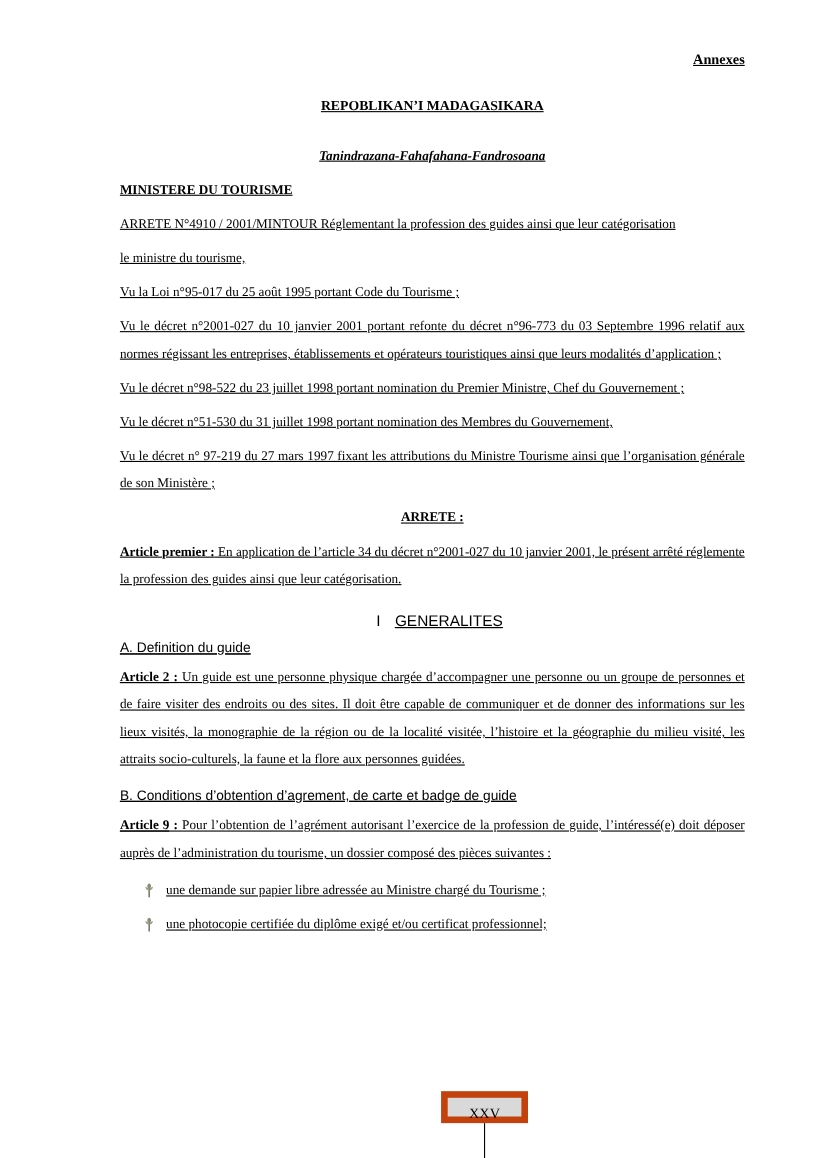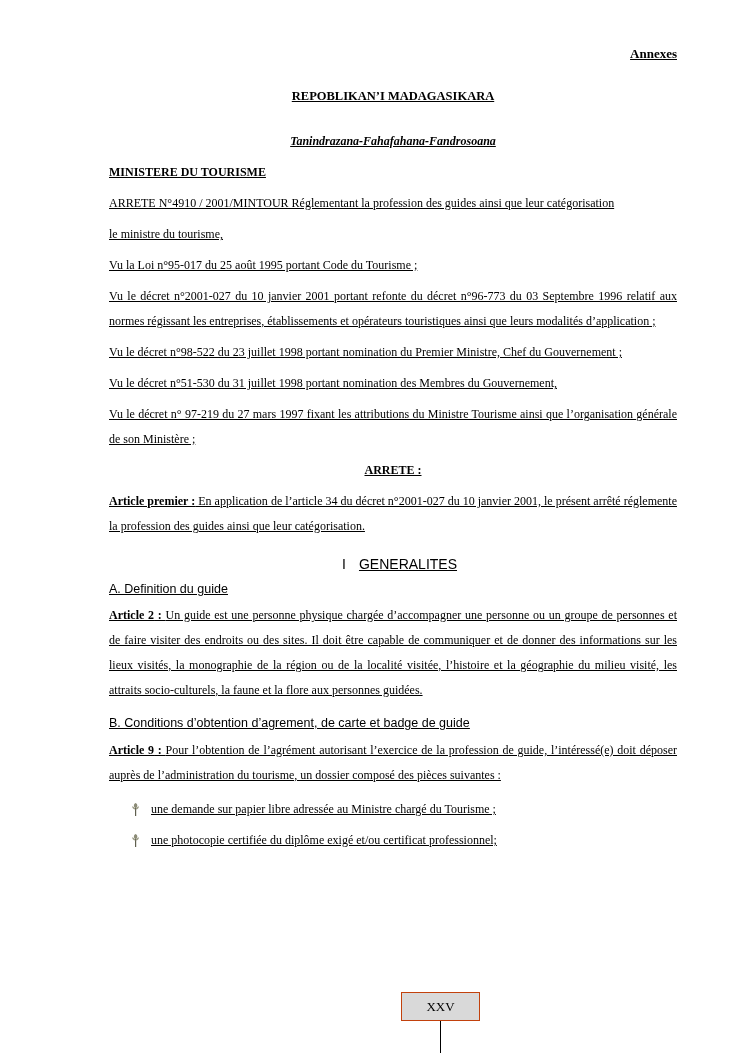--- a/index.html
+++ b/index.html
@@ -59,21 +59,21 @@
     padding-left: 22px;
     margin: 0;
     font-size: 12px;
     line-height: 25px;
   }
   .bullet-icon { flex: 0 0 20px; width: 20px; padding-top: 6px; }
   .page-number-box {
     position: absolute;
     left: 401px; top: 992px;
     width: 79px; height: 29px;
-    border: 1px solid #c2410c;
+    border: 6px solid #c2410c;
     background: #d9d9d9;
     text-align: center;
     line-height: 27px;
     font-size: 13px;
     font-family: "Liberation Serif", serif;
   }
   .footer-rule {
     position: absolute;
     left: 440px; top: 1021px;
     width: 1px; height: 32px;

